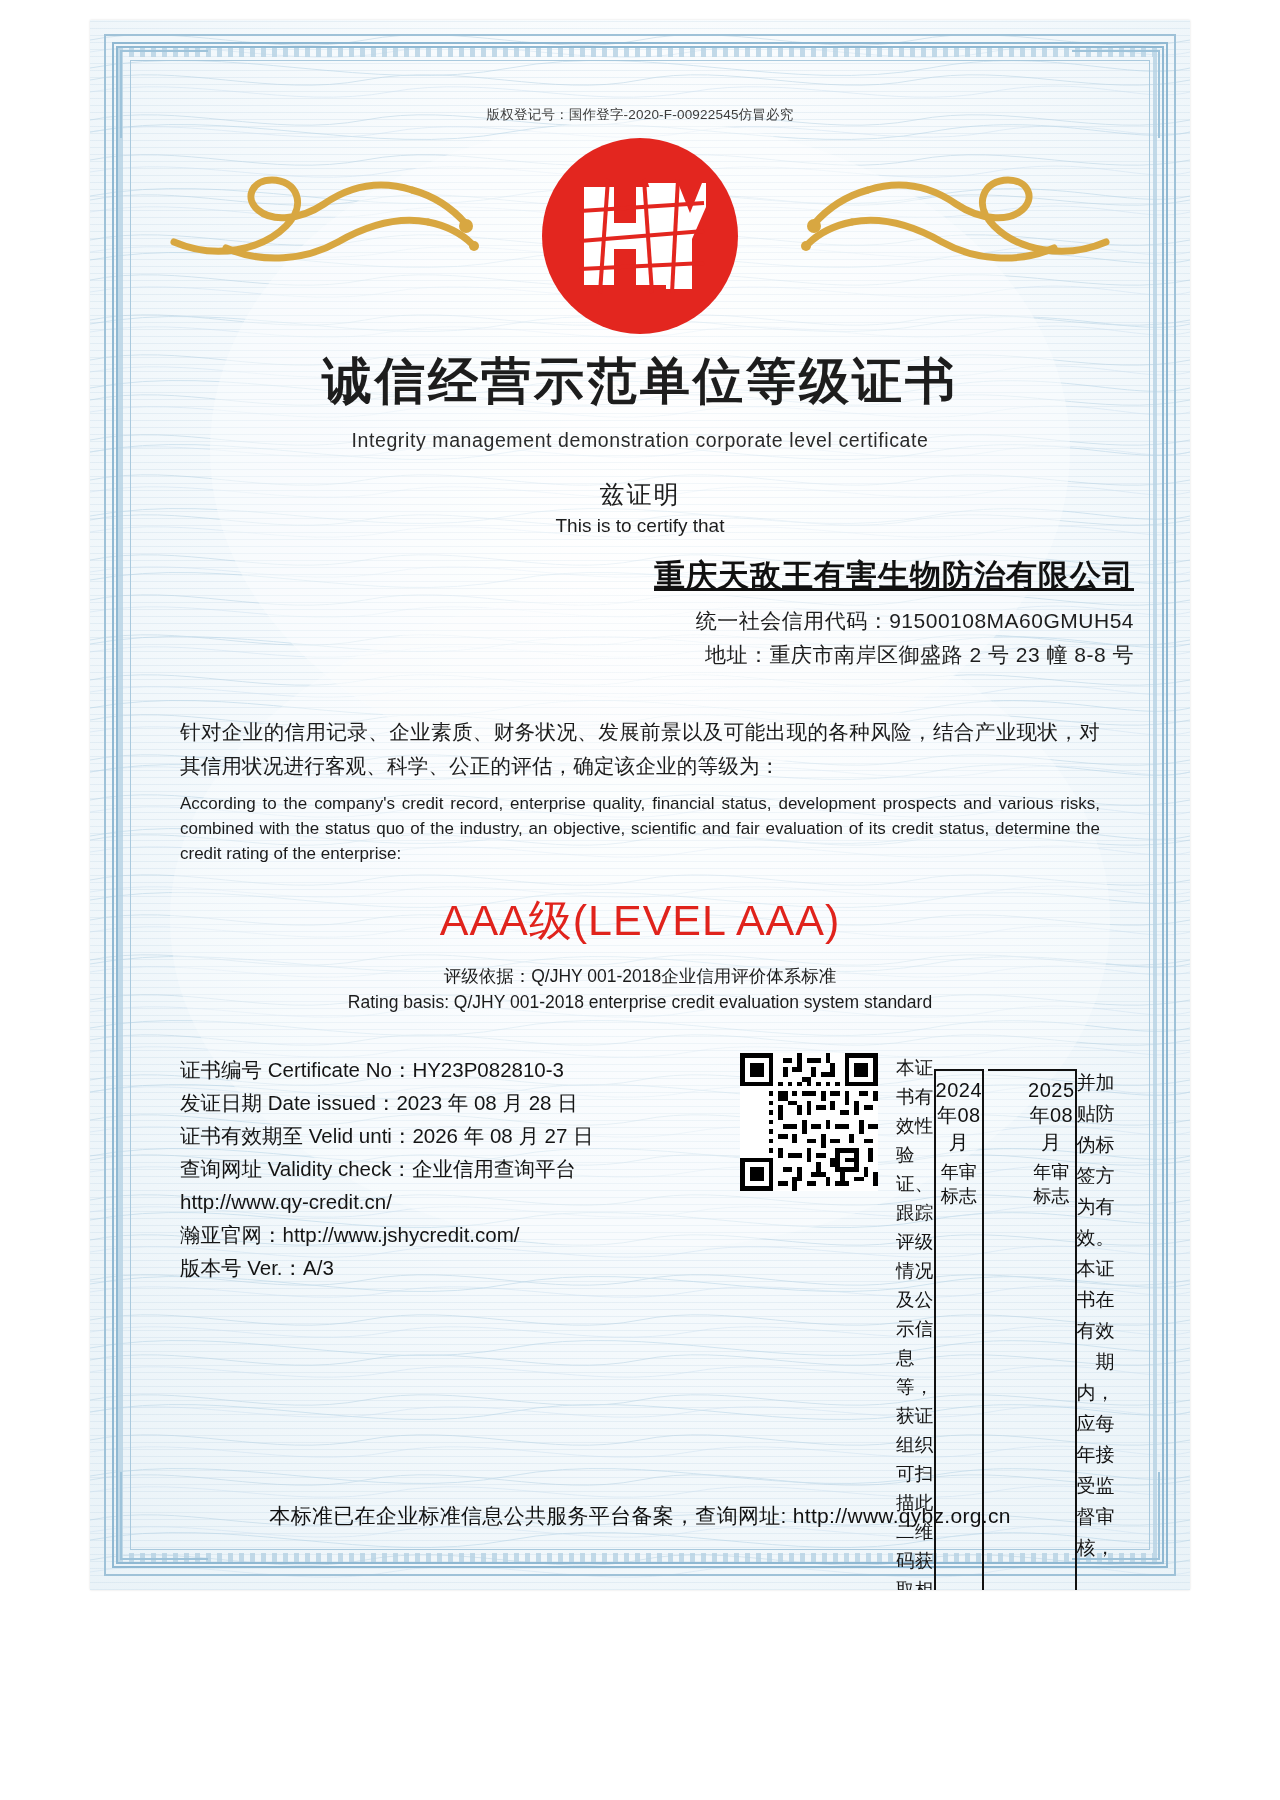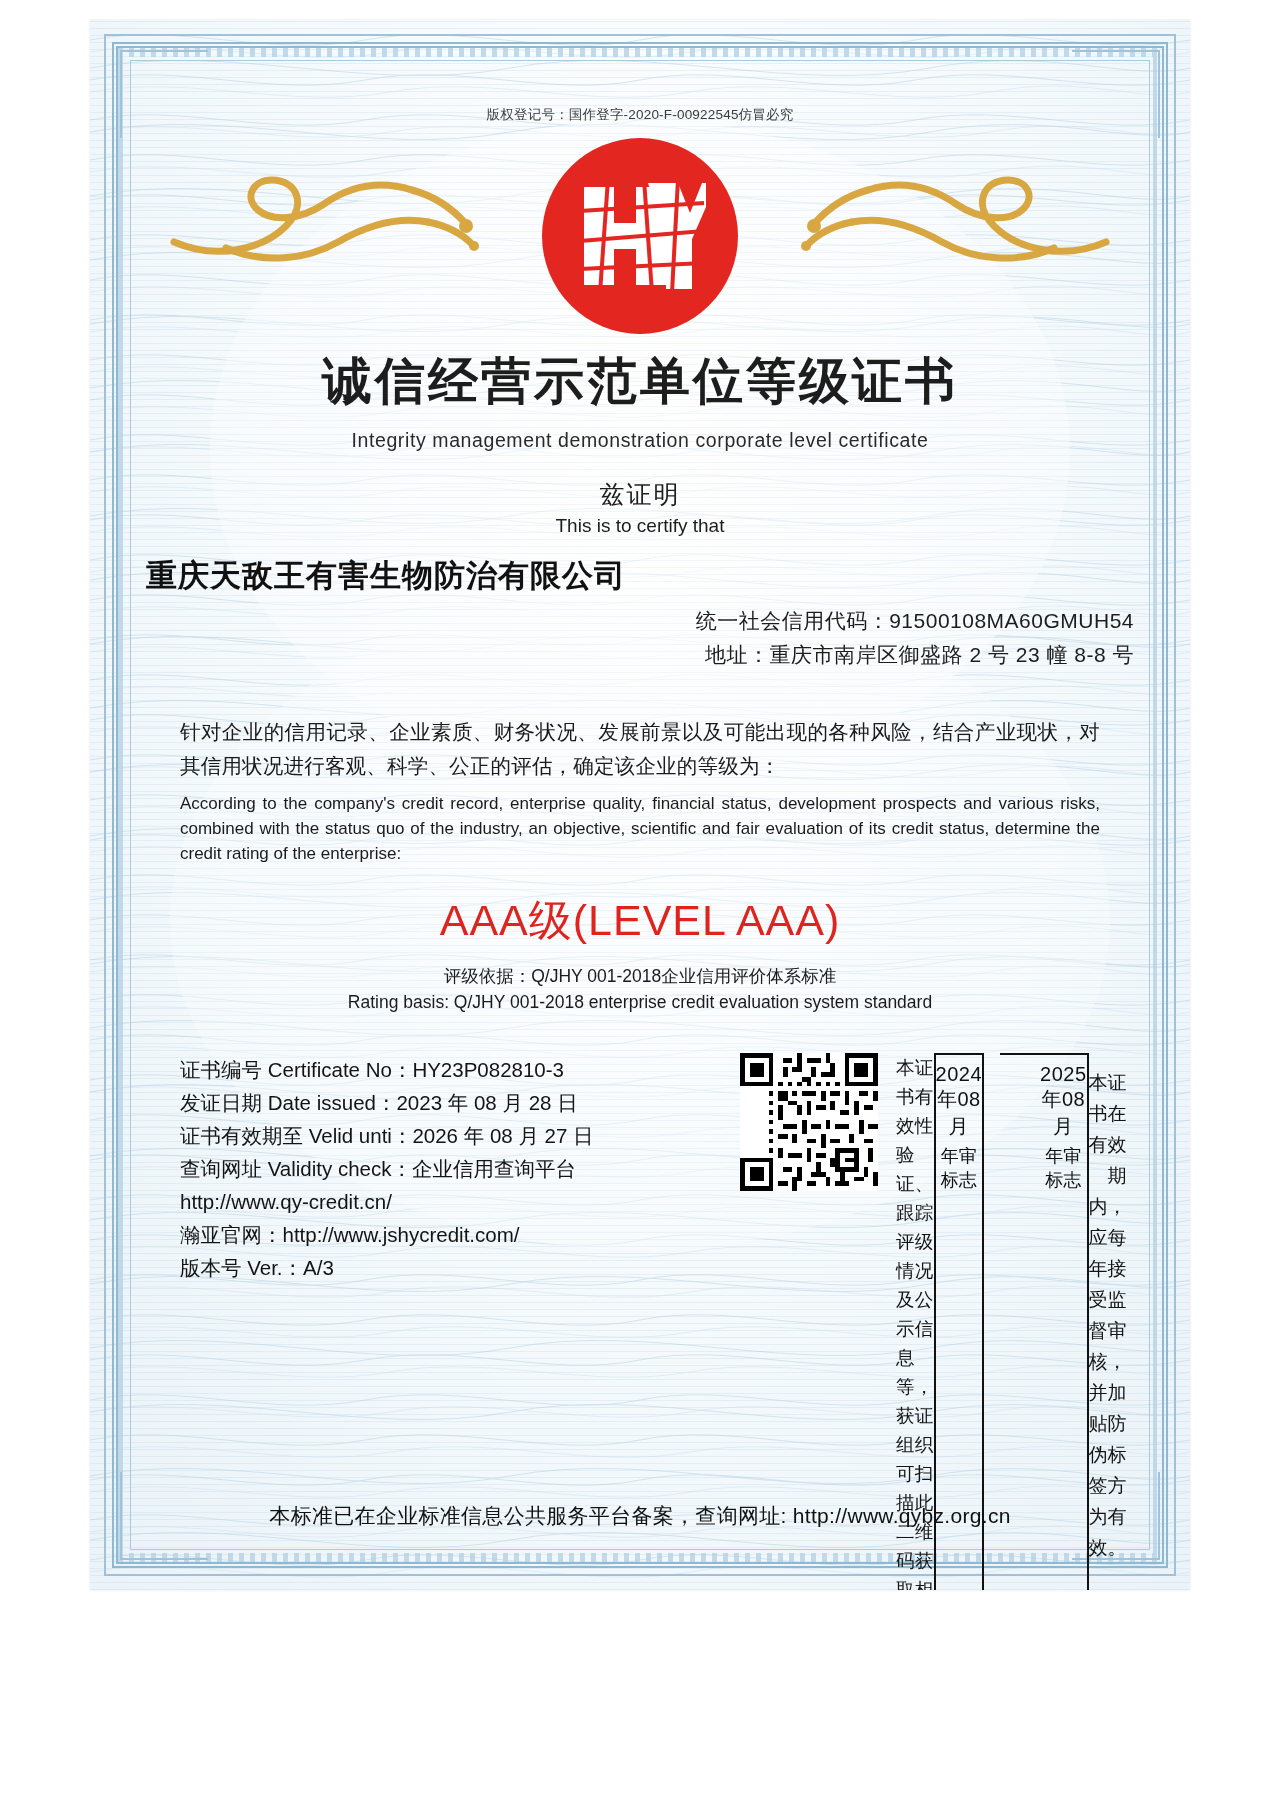--- a/index.html
+++ b/index.html
@@ -144,26 +144,27 @@
     margin-top: 26px;
     letter-spacing: 2px;
   }
   .certify-en {
     text-align: center;
     font-size: 19px;
     color: #1d1d1d;
     margin-top: 4px;
   }
   .company-name {
-    text-align: left;
+    text-align: right;
     font-size: 31px;
     font-weight: bold;
     color: #111;
     margin-top: 18px;
     letter-spacing: 1px;
+    text-decoration: underline;
   }
   .company-meta {
     text-align: right;
     font-size: 21px;
     color: #1d1d1d;
     margin-top: 10px;
     letter-spacing: .5px;
   }
   .company-meta.second { margin-top: 6px; }
 
@@ -241,21 +242,22 @@
     background: #fff;
   }
   .qr-note {
     font-size: 18.5px;
     line-height: 29px;
     color: #141414;
     letter-spacing: .3px;
   }
   .stamp-boxes {
     display: flex;
-    gap: 16px;
+    gap: 4px;
+    margin-top: 16px;
   }
   .stamp-box {
     width: 50%;
     border: 2px solid #111;
     padding: 8px 0 10px 0;
     text-align: center;
   }
   .stamp-box + .stamp-box { border-left: none; padding-left: 40px; }
   .stamp-box .yr {
     font-size: 20px;
@@ -547,22 +549,22 @@
             <div class="yr">2024年08月</div>
             <div class="lab">年审标志</div>
           </div>
           <div class="stamp-box">
             <div class="yr">2025年08月</div>
             <div class="lab">年审标志</div>
           </div>
         </div>
 
         <div class="annual-note">
+          <div>并加贴防伪标签方为有效。</div>
           <div>本证书在有效期内，应每年接受监督审核，</div>
-          <div>并加贴防伪标签方为有效。</div>
         </div>
       </div>
     </div>
 
     <div class="seals-row">
       <svg class="seal left" viewBox="0 0 230 230">
         <g transform="rotate(-8 115 115)">
           <circle cx="115" cy="115" r="104" fill="none" stroke="#d8201a" stroke-width="6" opacity="0.85"></circle>
           <circle cx="115" cy="115" r="96" fill="none" stroke="#d8201a" stroke-width="1.5" opacity="0.7"></circle>
           <path id="ringL" d="M115,115 m-78,0 a78,78 0 1,1 156,0" fill="none"></path>

